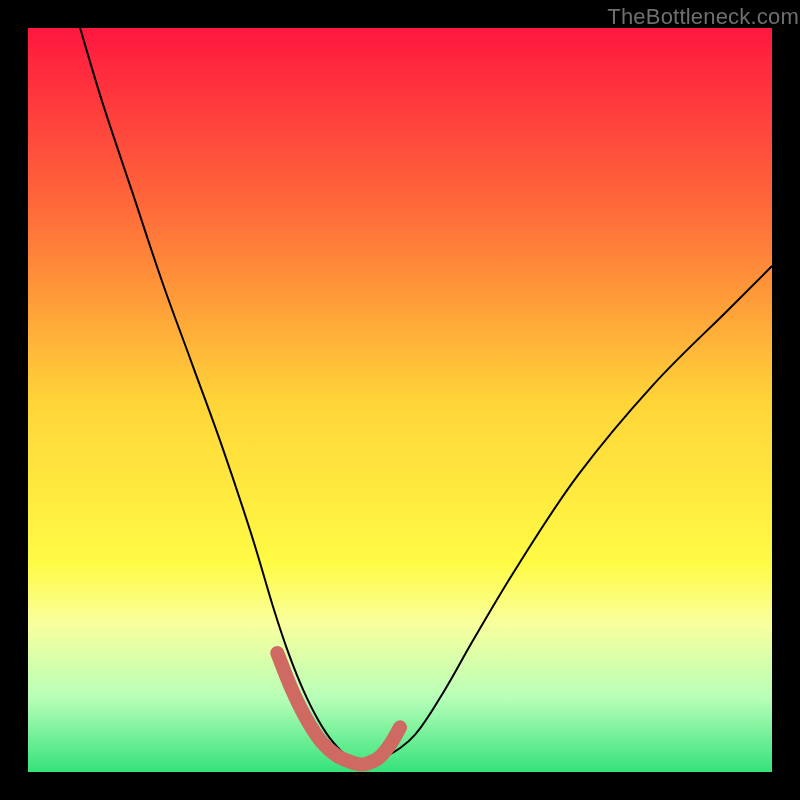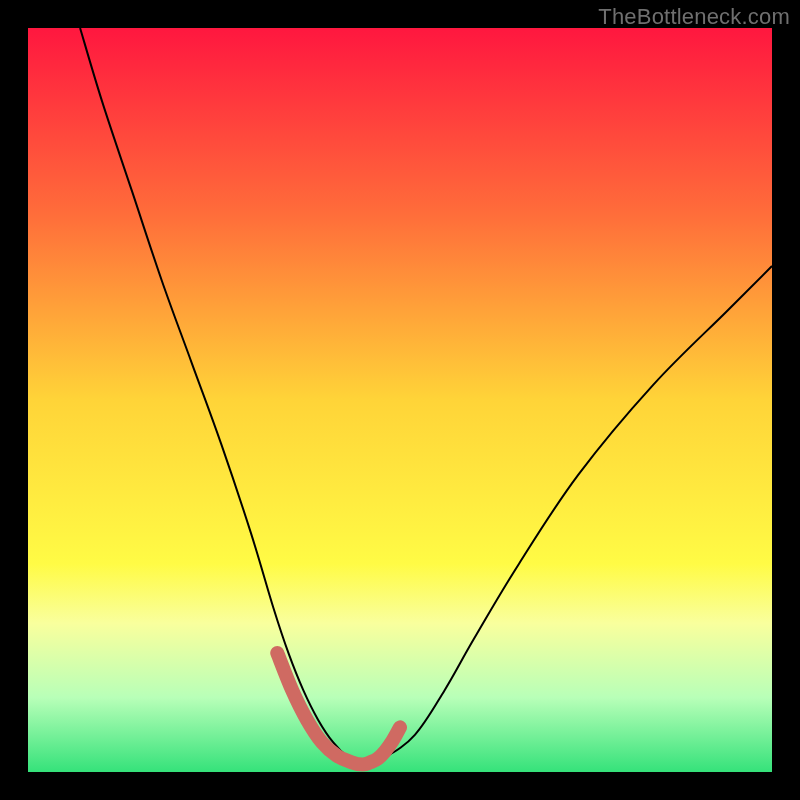--- a/index.html
+++ b/index.html
@@ -30,21 +30,21 @@
       #ff6d3a 25%,
       #ffd438 50%,
       #fffb45 72%,
       #f9ff9d 80%,
       #b8ffb8 90%,
       #35e27a 100%);
   }
   .watermark {
     position: absolute;
     top: 4px;
-    right: 10px;
+    right: 1px;
     color: #6f6f6f;
     font-size: 22px;
     letter-spacing: 0.2px;
     user-select: none;
     margin-left: 25px;
   }
   svg.curves {
     position: absolute;
     left: 0;
     top: 0;

